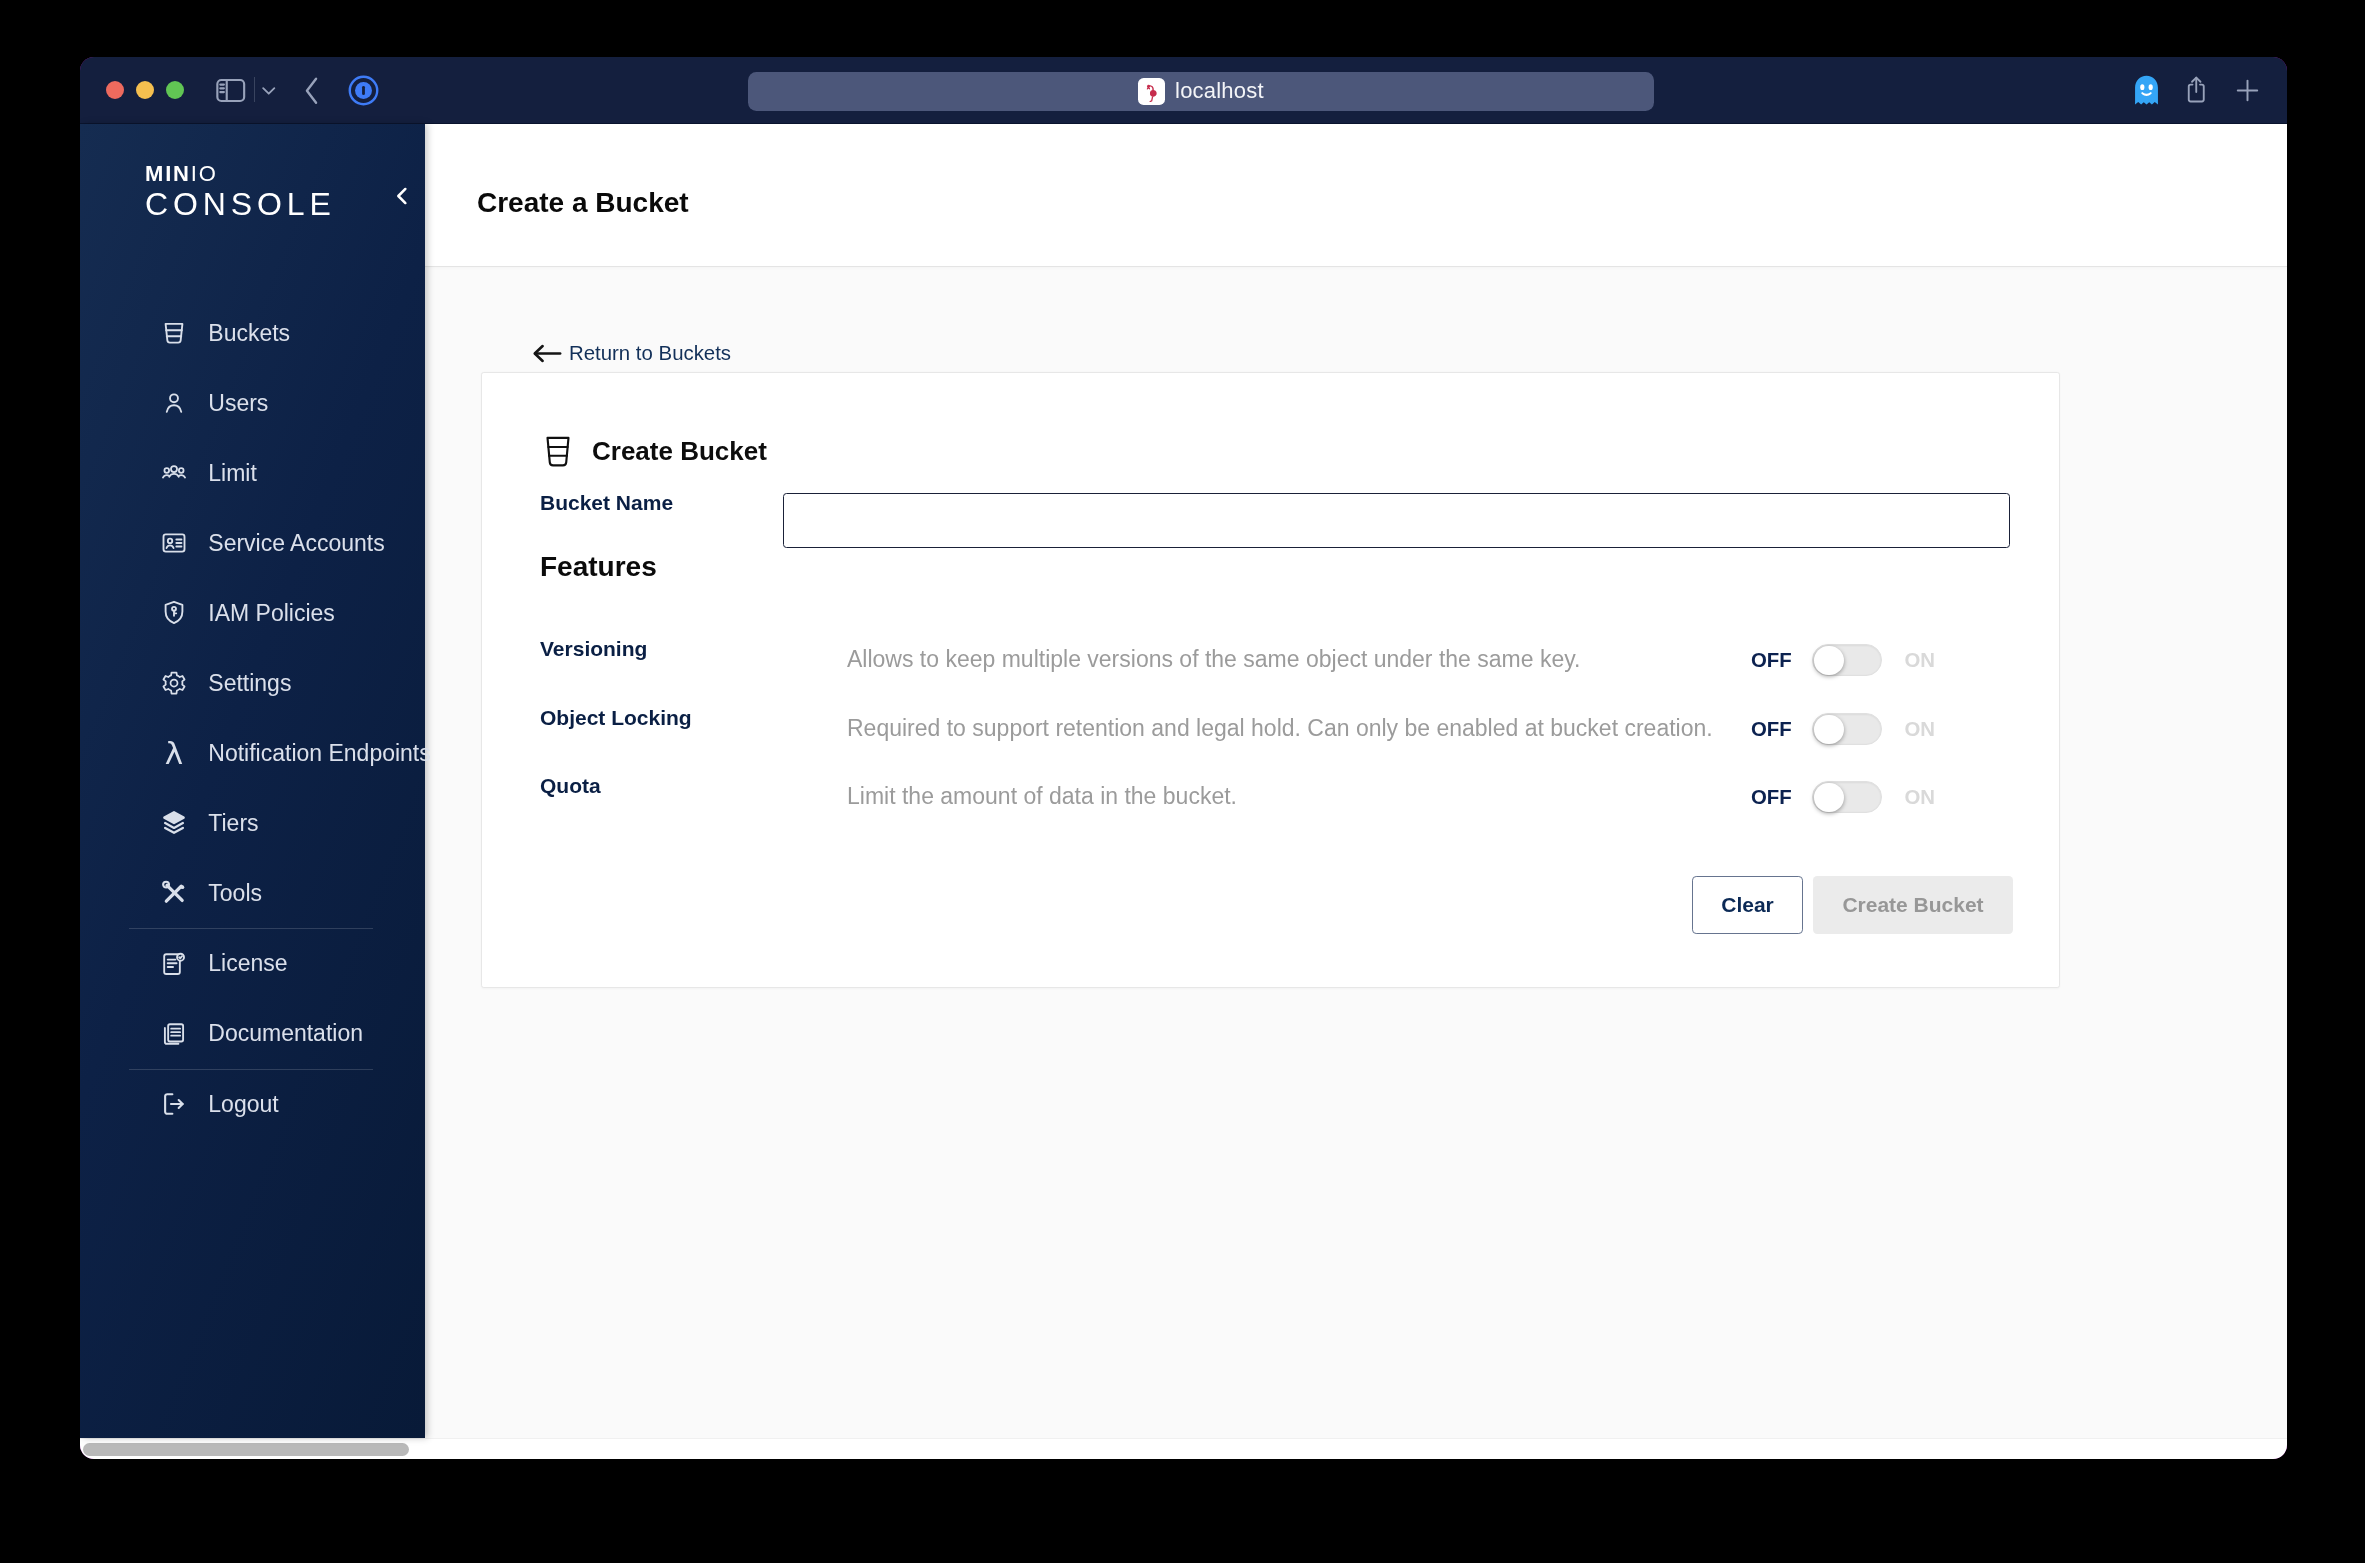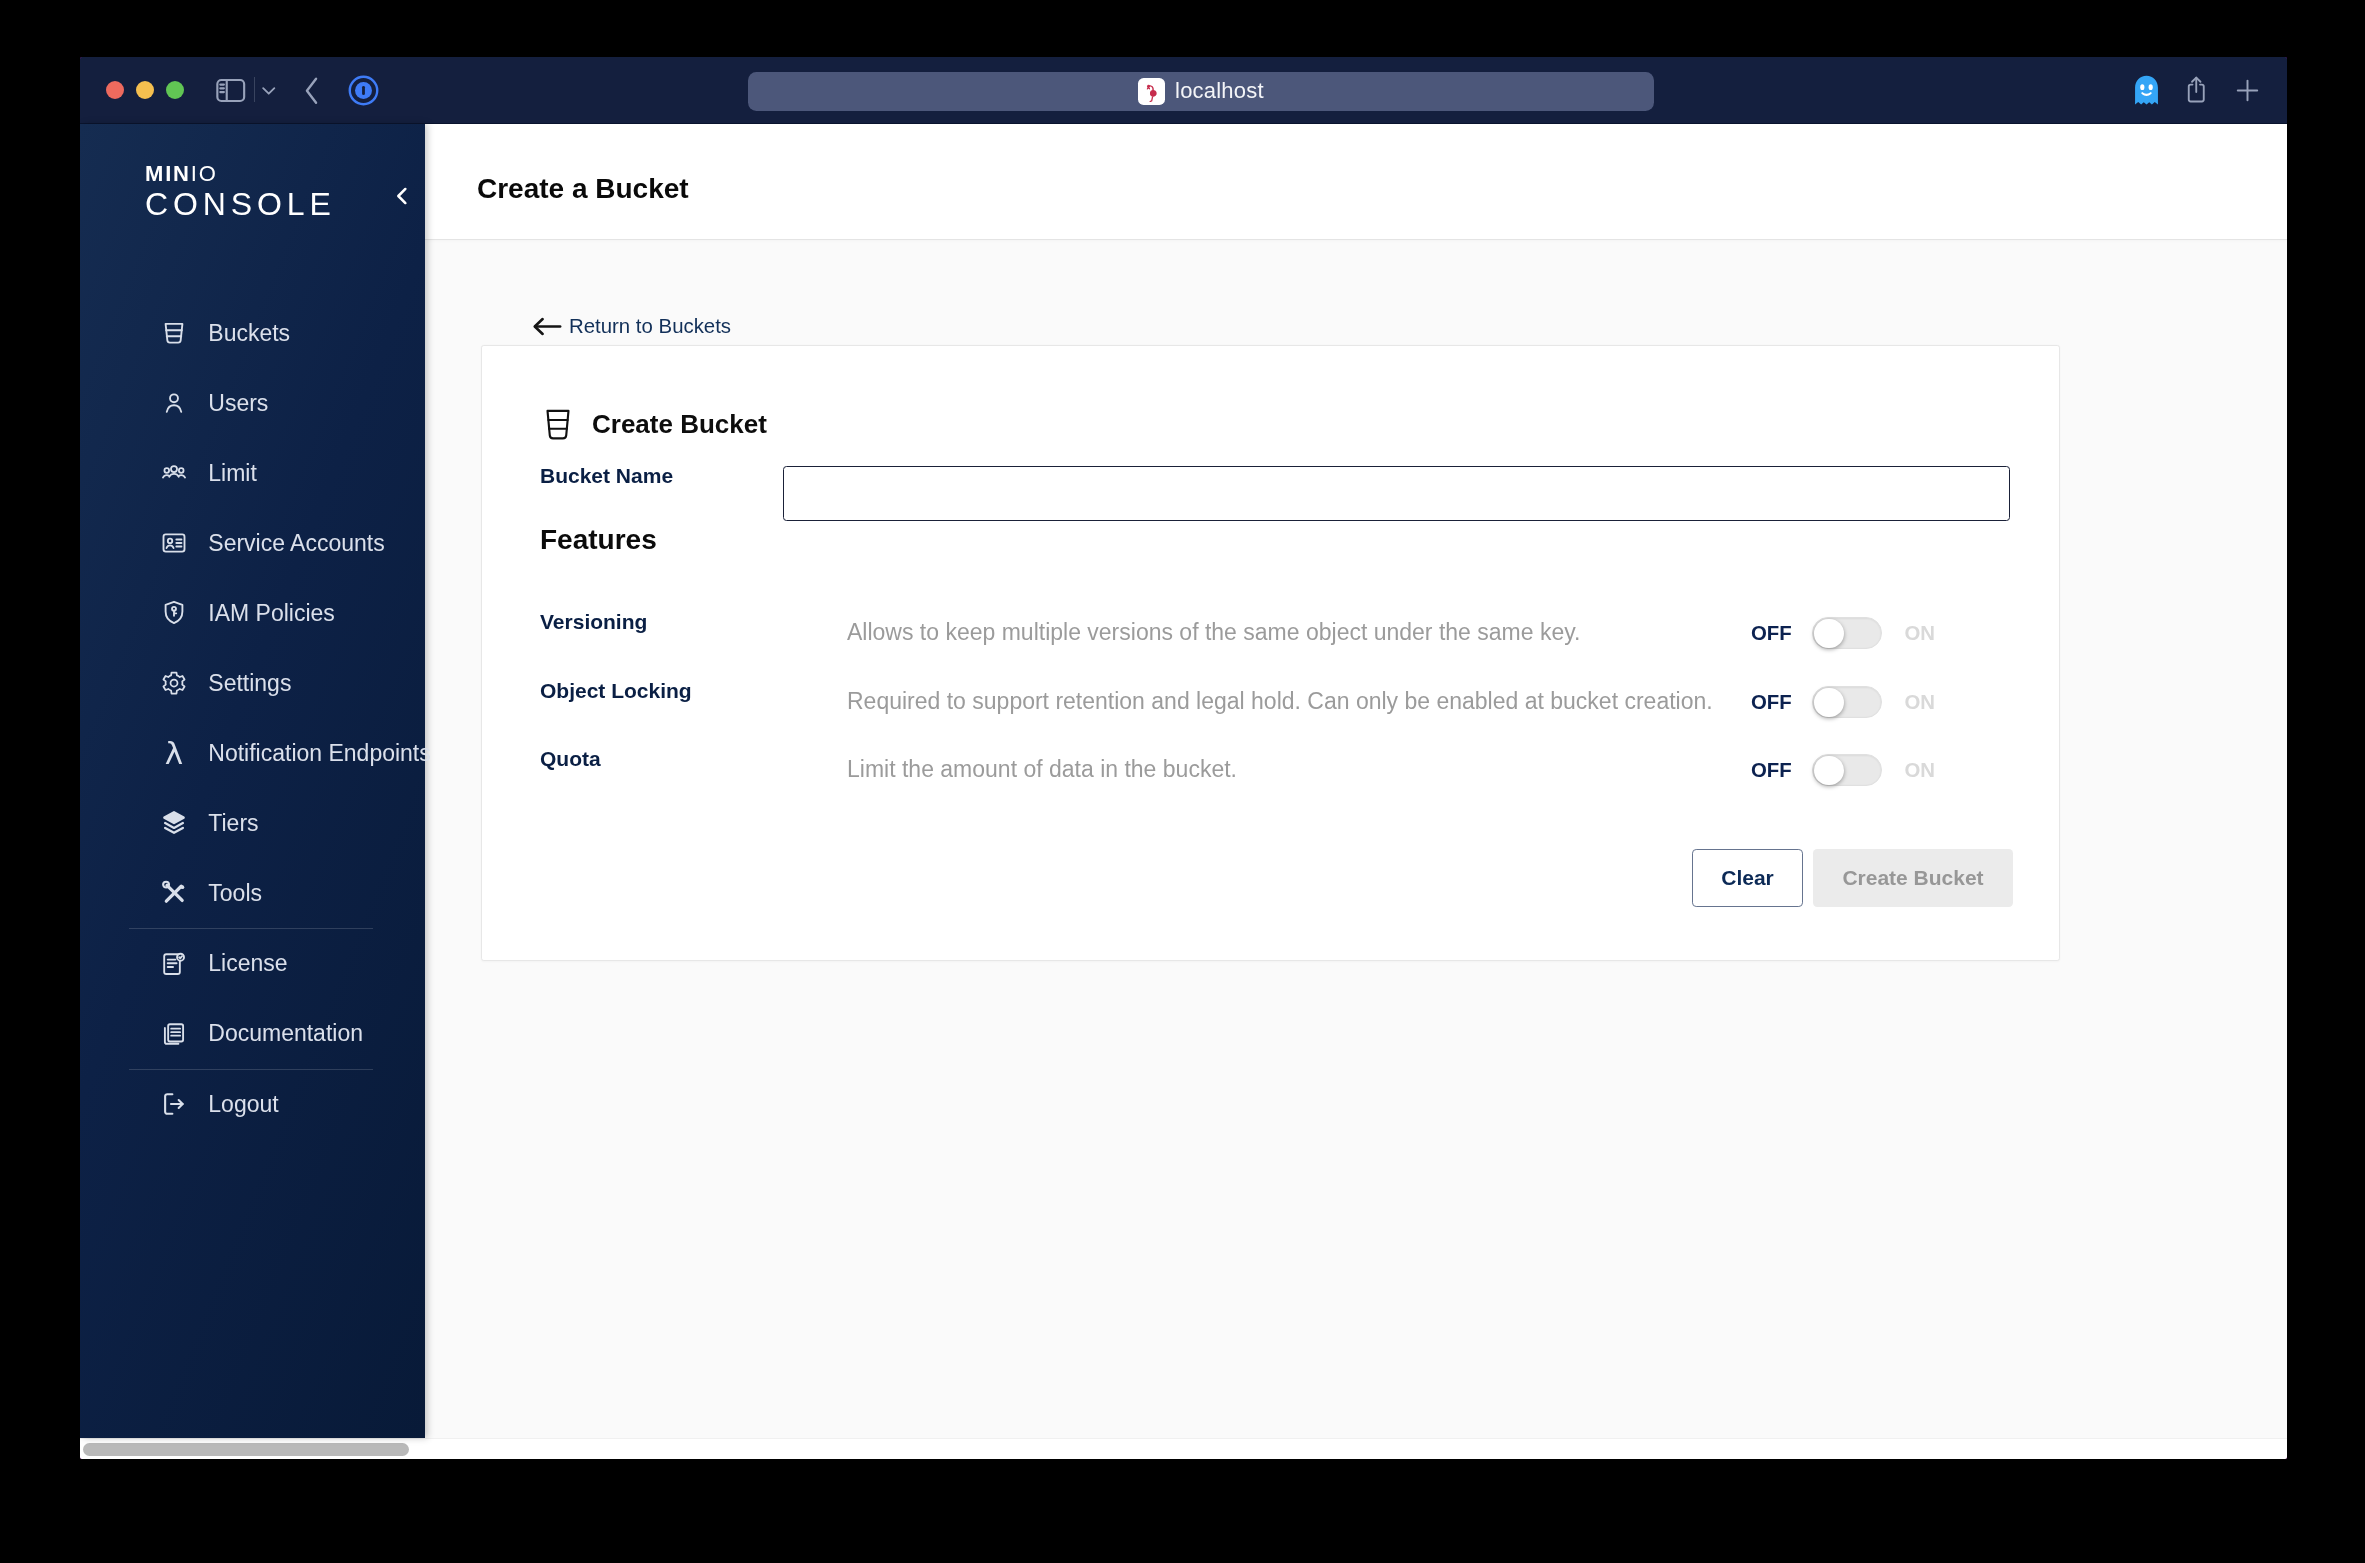--- a/index.html
+++ b/index.html
@@ -1,19 +1,19 @@
 <!DOCTYPE html>
 <html style="font-size:11.3px"><head>
 <meta charset="utf-8">
 <style>
   * { margin:0; padding:0; box-sizing:border-box; }
   html,body { width:2366px; height:1564px; background:#000; font-family:"Liberation Sans","DejaVu Sans",sans-serif; }
 
   .window { position:absolute; left:80px; top:57px; width:2207px; height:1402px;
-            border-radius:2px; overflow:hidden; background:#a21caf;
+            border-radius:14px; overflow:hidden; background:#a21caf;
             display:flex; flex-direction:column; }
 
   
   .titlebar { position:relative; height:67px; flex:none; background:#141F3E; border-bottom:0.7px solid #0a142e; }
   .tlight { position:absolute; top:24px; width:18.3px; height:18.3px; border-radius:50%; }
   .tl-red { left:26px; background:#ED6A5E; }
   .tl-yellow { left:56px; background:#F5BF4F; }
   .tl-green { left:86px; background:#61C554; }
   .tb-icon { position:absolute; color:#98A2BA; }
   .tb-divider { position:absolute; left:174px; top:20.4px; width:1.4px; height:25px; background:#39445F; }
@@ -40,21 +40,21 @@
   .collapse { position:absolute; left:312px; top:60px; }
   .menu { position:absolute; top:174px; left:0; right:0; }
   .mi { height:70px; display:flex; align-items:center; padding-left:78px; cursor:pointer; }
   .mi-icon { width:32px; height:32px; flex:none; display:flex; align-items:center; justify-content:center;
              color:#D9DFEA; margin-right:18.3px; }
   .mi-label { font-size:23px; color:#DBE0EB; white-space:nowrap; }
   .mdiv { height:0.7px; background:rgba(255,255,255,.15); margin:0 52px 0 49px; }
   .lambda { font-size:31px; line-height:31px; color:#D9DFEA; font-family:"DejaVu Sans",sans-serif; }
 
   
-  .page-header { height:116px; flex:none; background:#fff; border-bottom:0.7px solid #e4e4e4;
+  .page-header { height:143px; flex:none; background:#fff; border-bottom:0.7px solid #e4e4e4;
                  box-shadow:0 1.4px 4.2px rgba(0,0,0,.04); display:flex; align-items:center;
                  padding:15.5px 0 0 52px; position:relative; z-index:1; }
   .page-title { font-size:28px; font-weight:700; color:#0a0a0a; }
 
   .page-body { flex:1; position:relative; }
   .back-row { position:absolute; left:105px; top:75px; display:flex; align-items:center; gap:5px; cursor:pointer; }
   .back-text { font-size:20.4px; color:#123059; font-weight:500; }
 
   
   .panel { position:absolute; left:56px; top:105px; width:1579px; height:616px; background:#fff;

